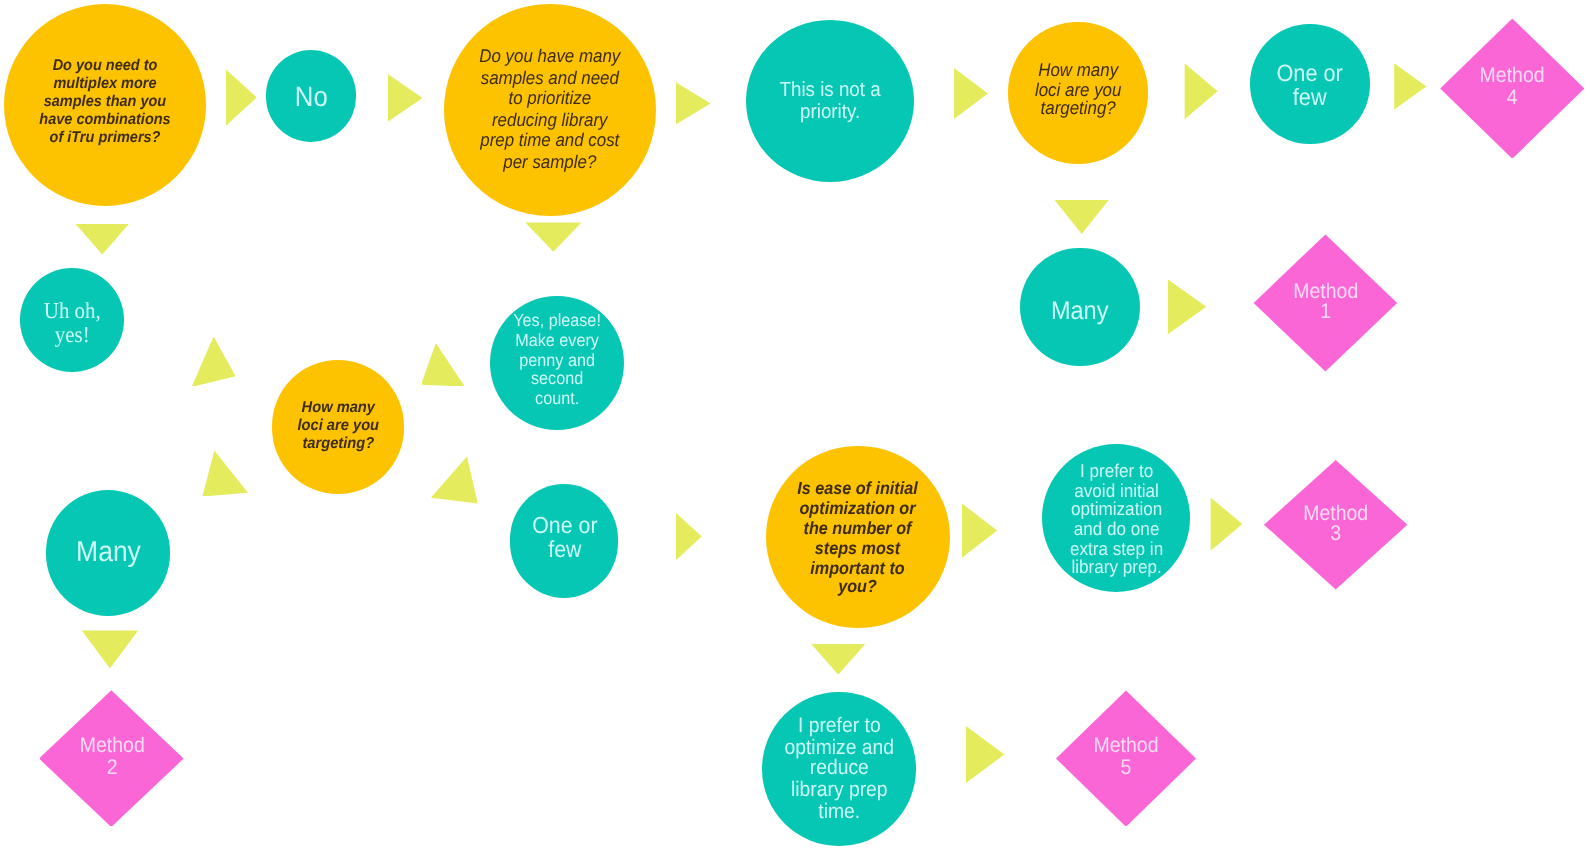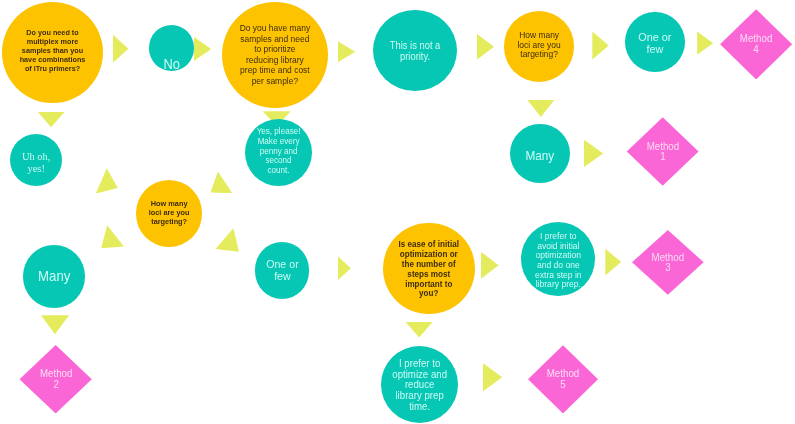--- a/index.html
+++ b/index.html
@@ -4,41 +4,41 @@
 <style>
   html, body { margin:0; padding:0; background:#ffffff; }
   body {
     width:795px; height:424px; position:relative; overflow:hidden;
     font-family:"Liberation Sans", sans-serif;
     -webkit-font-smoothing:antialiased;
   }
   .shape { position:absolute; box-sizing:border-box; display:flex;
            align-items:center; justify-content:center; }
   .circle { border-radius:50%; }
-  .orange { background:#FDC300; color:#3F2C10; }
+  .orange { background:#FDC300; color:#3F2C10;font-style:italic; }
   .teal   { background:#05C7B3; color:#CEFBF6; }
   .pink   { background:#FB66D6; color:#FCDCF3; }
   .lbl { text-align:center; width:100%; line-height:1.0;
          white-space:pre-line; transform:scaleX(0.92); }
   .arrow { position:absolute; background:#E4EC5E; }
 </style>
 </head>
 <body>
 
 <div class="shape circle orange" style="left:2px; top:2px; width:101px; height:101px;">
   <span class="lbl" style="font-size:7.8px; line-height:9.0px; font-weight:bold; transform:scaleX(0.93) translateY(-2.2px);">Do you need to
 multiplex more
 samples than you
 have combinations
 of iTru primers?</span>
 </div>
 
 <div class="arrow" style="left:112.5px; top:34.3px; width:15.9px; height:28.9px; clip-path:polygon(0 0, 100% 50%, 0 100%);"></div>
 
-<div class="shape circle teal" style="left:149px; top:25.4px; width:45.3px; height:45.3px;align-items:flex-end;">
+<div class="shape circle teal" style="left:133px; top:25.4px; width:45.3px; height:45.3px;">
   <span class="lbl" style="font-size:14px; line-height:14px; transform:scaleX(0.92) translateY(0px);">No</span>
 </div>
 
 <div class="arrow" style="left:193.9px; top:37.0px; width:17.4px; height:23.9px; clip-path:polygon(0 0, 100% 50%, 0 100%);"></div>
 
 <div class="shape circle orange" style="left:222px; top:2.1px; width:105.8px; height:105.8px;">
   <span class="lbl" style="font-size:9.2px; line-height:10.5px; transform:scaleX(0.92) translateY(0.2px);">Do you have many
 samples and need
 to prioritize
 reducing library
@@ -92,21 +92,21 @@
 
 <div class="arrow" style="left:37.4px; top:111.5px; width:27.5px; height:15.7px; clip-path:polygon(0 0, 100% 0, 50% 100%);"></div>
 
 <div class="shape circle teal" style="left:10px; top:133.6px; width:52.3px; height:52.4px;font-family:Liberation Serif, serif;">
   <span class="lbl" style="font-size:11.4px; line-height:12.2px; transform:scaleX(0.92) translateY(2px);">Uh oh,
 yes!</span>
 </div>
 
 <div class="arrow" style="left:262.6px; top:111.2px; width:28.2px; height:14.7px; clip-path:polygon(0 0, 100% 0, 50% 100%);"></div>
 
-<div class="shape circle teal" style="left:245.3px; top:119px; width:67.1px; height:67px;">
+<div class="shape circle teal" style="left:245.3px; top:148px; width:67.1px; height:67px;">
   <span class="lbl" style="font-size:8.8px; line-height:9.9px; transform:scaleX(0.92) translateY(-1.2px);">Yes, please!
 Make every
 penny and
 second
 count.</span>
 </div>
 
 <div class="arrow" style="left:95.8px; top:168.3px; width:22px; height:25.2px; clip-path:polygon(50.0% 0%, 100% 78.6%, 0% 100%);"></div>
 
 <div class="arrow" style="left:210.5px; top:171.5px; width:21.9px; height:21.8px; clip-path:polygon(33.8% 0%, 0% 95.9%, 100% 100%);"></div>

